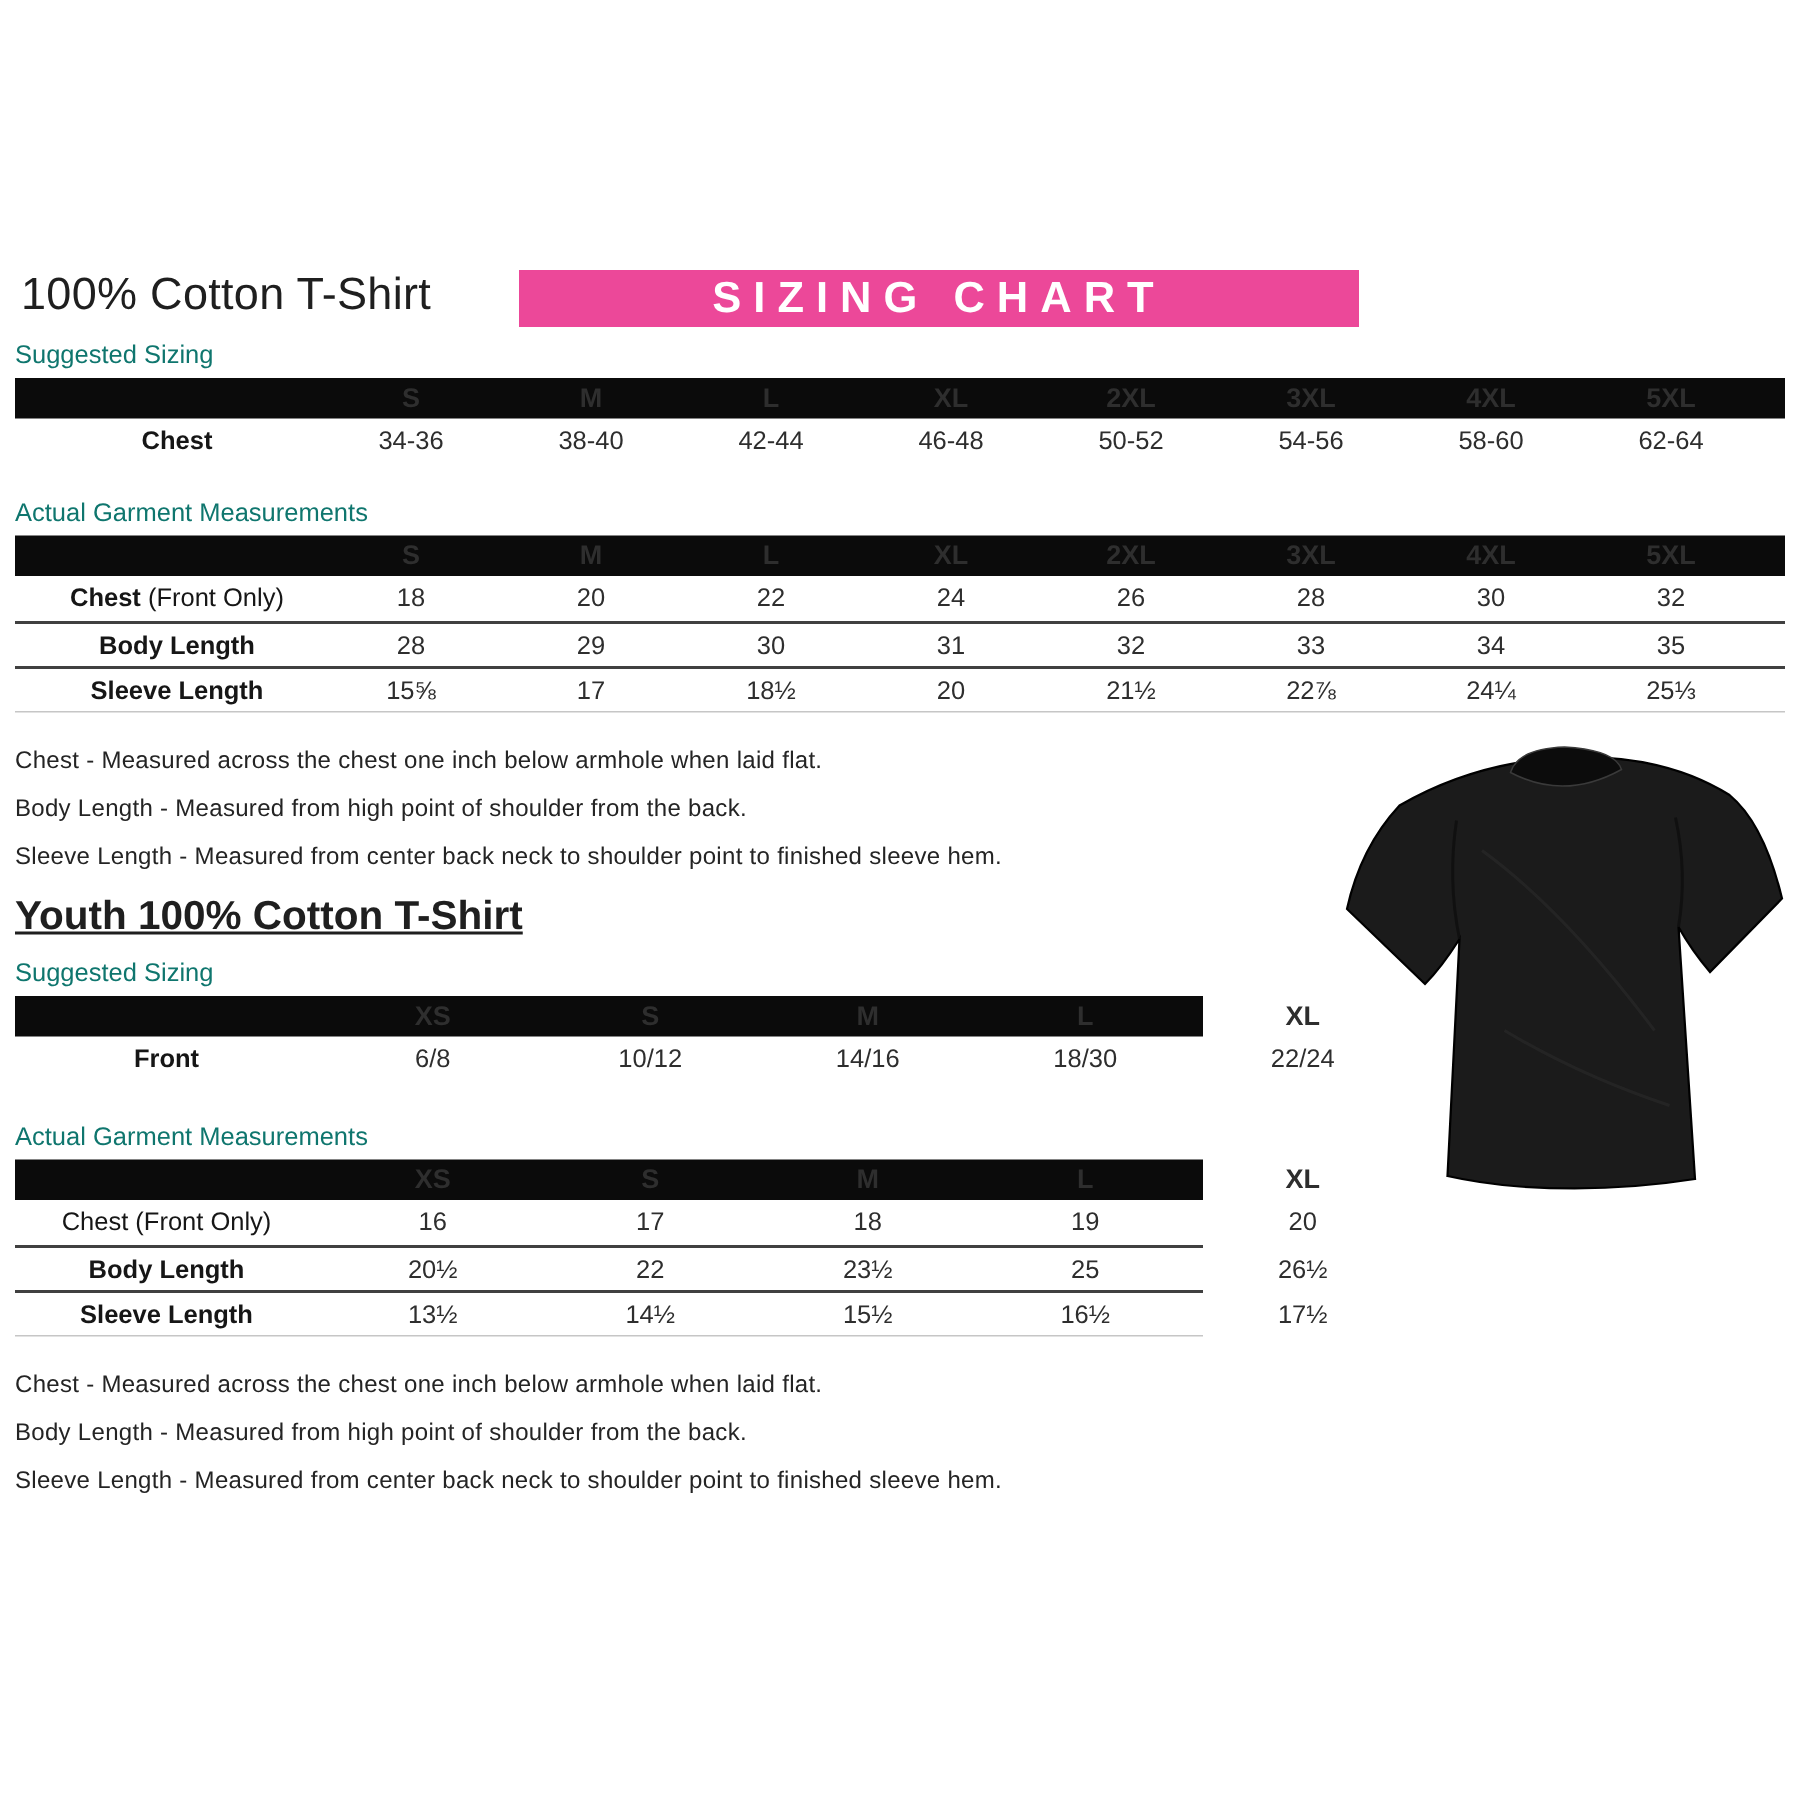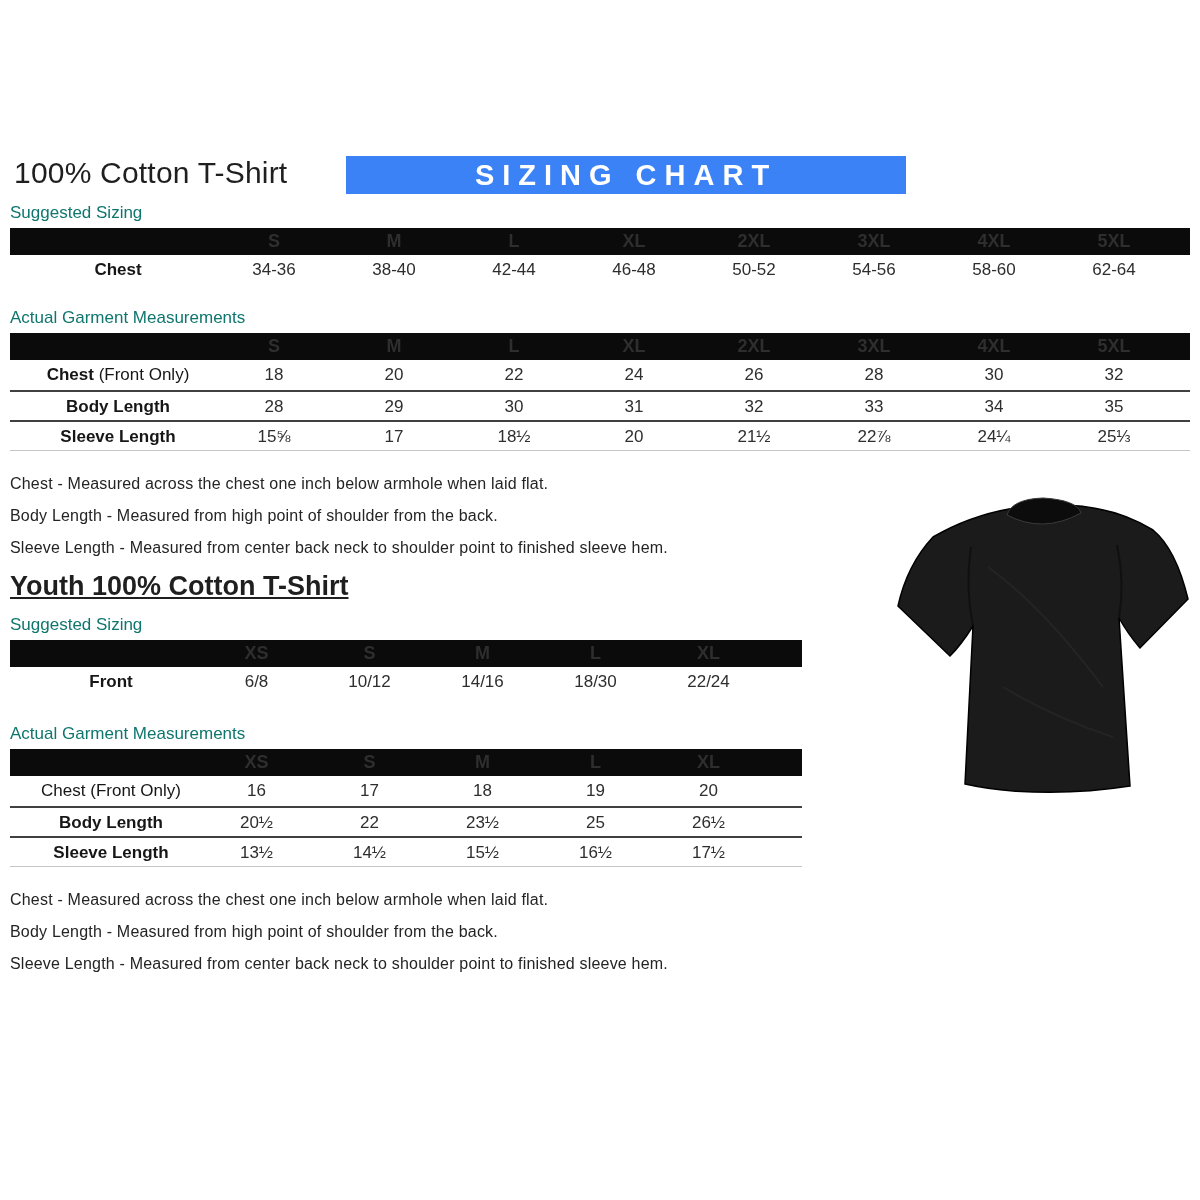--- a/index.html
+++ b/index.html
@@ -2,36 +2,36 @@
 <html><head>
 <meta charset="utf-8">
 <style>
   * { box-sizing: border-box; }
   html,body { margin:0; padding:0; }
   body {
     width:1200px; height:1200px; position:relative; overflow:hidden;
     background:#ffffff; color:#1f1f1f;
     font-family:"Liberation Sans","DejaVu Sans",sans-serif;
   }
-  .content { position:absolute; left:10px; top:156px; width:1184px; }
+  .content { position:absolute; left:10px; top:180px; width:1184px; }
 
   .header-row { display:flex; align-items:flex-start; }
   .main-title { font-size:30px; font-weight:500; width:336px; padding-left:4px; letter-spacing:.2px; }
   .banner {
-    width:560px; height:38px; background:#3b82f6; color:#fff;
+    width:560px; height:38px; background:#ec4899; color:#fff;
     font-weight:700; font-size:29px; letter-spacing:8px;
     text-align:center; line-height:38px;
   }
 
   .section-label { font-size:17px; margin:9px 0 5px 0; color:#0f766e; }
   .gap-lg { margin-top:23px; }
 
   .trow { display:grid; align-items:center; }
   .adult-grid { grid-template-columns:204px repeat(8,120px) 1fr; width:1180px; }
-  .youth-grid { grid-template-columns:190px repeat(5,113px) 1fr; width:792px; }
+  .youth-grid { grid-template-columns:190px repeat(5,113px) 1fr; width:792px;gap:32px; }
   .thead { background:#0b0b0b; color:#fff; height:27px; line-height:27px; }
   .thead .tcell { font-weight:700; font-size:18px; }
   .drow { height:30px; line-height:30px; }
   .tcell { text-align:center; font-size:17px; color:#2e2e2e; }
   .tlabel { text-align:center; padding-left:12px; font-size:17px; color:#161616; }
   .b { font-weight:700; }
   .divided { border-top:2px solid #404040; }
   .tbl-bottom { border-bottom:1px solid #c6c6c6; }
 
   .notes { margin-top:24px; }

